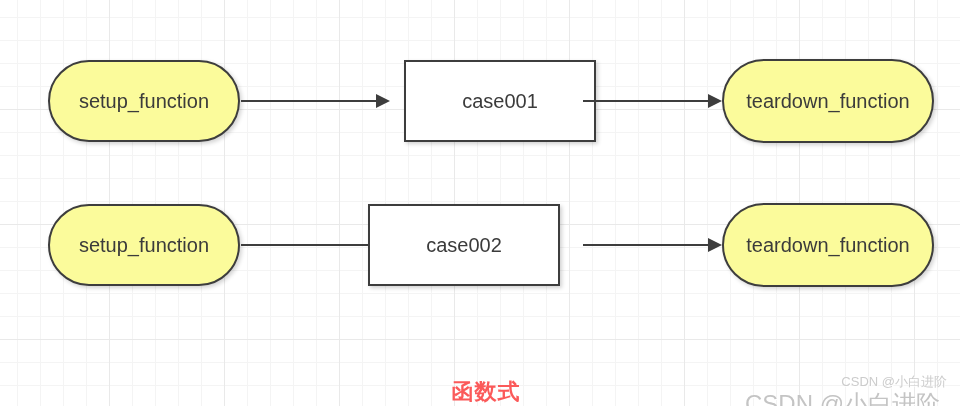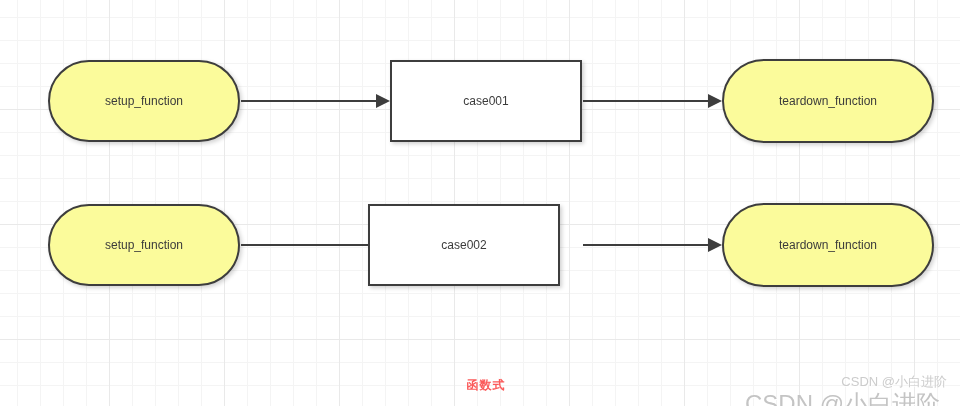--- a/index.html
+++ b/index.html
@@ -23,39 +23,39 @@
     background-size: 115px 115px, 115px 115px, 23px 23px, 23px 23px;
     background-position: -6px -6px;
   }
   .node {
     position: absolute;
     box-sizing: border-box;
     border: 2px solid #3d3d3d;
     display: flex;
     align-items: center;
     justify-content: center;
-    font-size: 12px;
+    font-size: 20px;
     color: #3b3b3b;
     box-shadow: 2px 2px 4px rgba(0,0,0,0.18);
   }
   .pill {
     background: #fbfb9b;
     border-radius: 42px;
     width: 192px;
     height: 82px;
   }
   .rect {
     background: #ffffff;
     border-radius: 0;
     width: 192px;
     height: 82px;
   }
   
   .setup-1    { left: 48px;  top: 60px; }
-  .case-1     { left: 390px; top: 60px; }
+  .case-1     { left: 404px; top: 60px; }
   .teardown-1 { left: 722px; top: 59px; width: 212px; height: 84px; }
   
   .setup-2    { left: 48px;  top: 204px; }
   .case-2     { left: 368px; top: 204px; }
   .teardown-2 { left: 722px; top: 203px; width: 212px; height: 84px; }
 
   .arrow {
     position: absolute;
     height: 2px;
     background: #3d3d3d;
@@ -75,21 +75,21 @@
   .arrow-1b { left: 583px; top: 100px; width: 125px; }
   .arrow-2a { left: 241px; top: 244px; width: 135px; }
   .arrow-2b { left: 583px; top: 244px; width: 125px; }
 
   .caption {
     position: absolute;
     left: 390px;
     top: 377px;
     width: 192px;
     text-align: center;
-    font-size: 12px;
+    font-size: 22px;
     font-weight: bold;
     letter-spacing: 1px;
     color: #fb5a5a;
   }
   .watermark-small {
     position: absolute;
     right: 13px;
     top: 373px;
     font-size: 13px;
     color: #cccccc;

